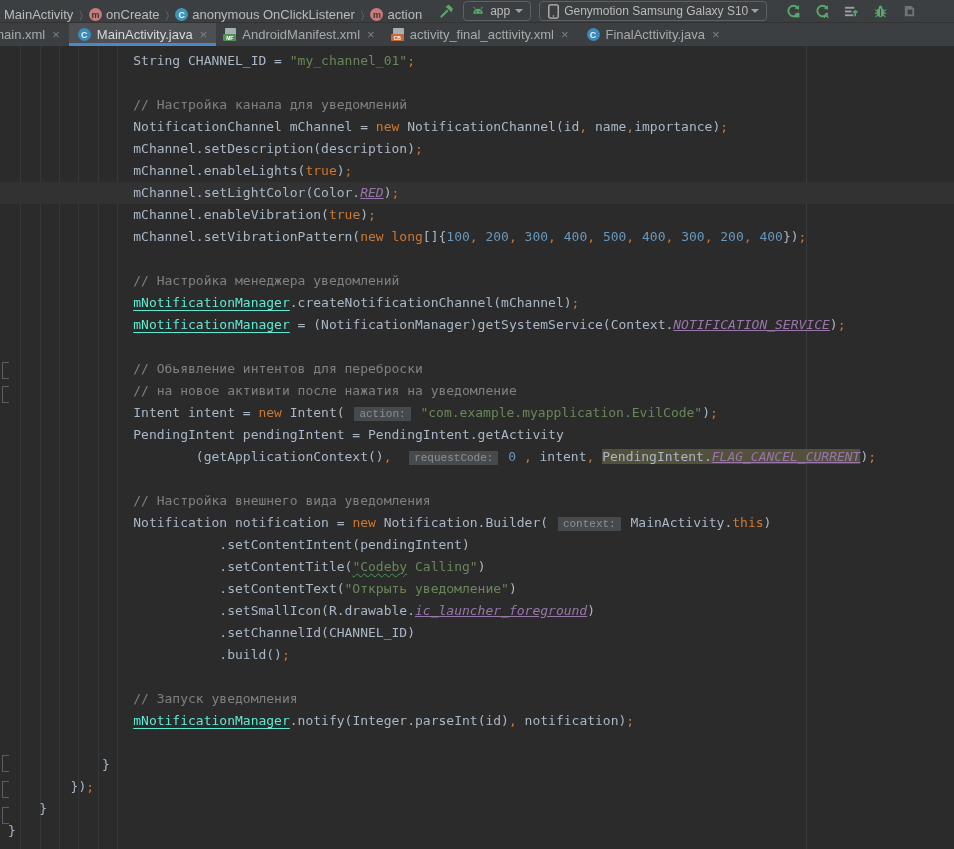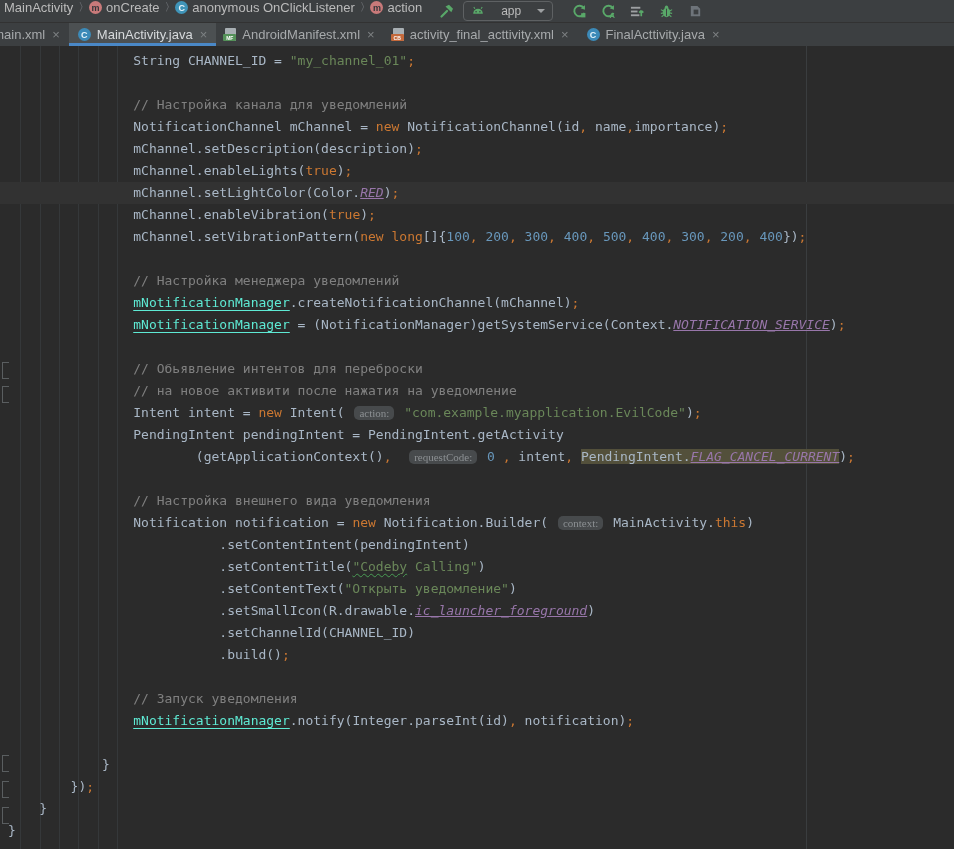--- a/index.html
+++ b/index.html
@@ -1,31 +1,31 @@
 <!DOCTYPE html>
 <html><head>
 <meta charset="utf-8">
 <style>
   html,body{margin:0;padding:0;background:#2B2B2B;}
   .app{position:relative;width:954px;height:849px;overflow:hidden;background:#2B2B2B;
        font-family:"Liberation Sans","DejaVu Sans",sans-serif;}
   
   .topbar{position:absolute;top:0;left:0;right:0;height:22px;background:#3C3F41;
           display:flex;align-items:center;border-bottom:1px solid #323232;}
-  .breadcrumbs{display:flex;align-items:flex-start;height:100%;padding-left:2px;
+  .breadcrumbs{display:flex;align-items:flex-end;height:100%;padding-left:2px;
                color:#BBBBBB;font-size:13px;white-space:nowrap;}
   .bc-item{display:flex;align-items:center;gap:4px;padding:0 2px;cursor:default;}
   .bc-sep{color:#63666A;margin:0 4px;font-size:11px;}
   .round-ic{display:inline-flex;width:13px;height:13px;border-radius:50%;
             align-items:center;justify-content:center;font-size:9px;font-weight:bold;}
   .ic-method{background:#C97A7A;color:#33363A;}
   .ic-anon{background:#3F94B8;color:#E8F4FA;}
   .toolbar{display:flex;align-items:center;margin-left:14px;gap:8px;flex:1;}
   .tool-ic{width:17px;height:17px;display:inline-flex;align-items:center;justify-content:center;}
-  .chooser{display:flex;align-items:center;gap:16px;height:18px;border:1px solid #5E6163;
+  .chooser{display:flex;align-items:center;gap:5px;height:18px;border:1px solid #5E6163;
            border-radius:4px;padding:0 7px;color:#BBBBBB;font-size:12px;background:transparent;
            white-space:nowrap;}
   .caret-down{width:0;height:0;border-left:4px solid transparent;border-right:4px solid transparent;
               border-top:4px solid #9DA0A2;display:inline-block;}
   .right-icons{display:flex;align-items:center;gap:12px;margin-left:10px;}
   
   .tabbar{position:absolute;top:23px;left:0;right:0;height:23px;background:#3C3F41;
           display:flex;align-items:stretch;border-bottom:1px solid #282B2D;overflow:hidden;}
   .tab{display:flex;align-items:center;gap:6px;padding:0 9px;font-size:13px;color:#A7AAAC;
        position:relative;white-space:nowrap;cursor:default;}
@@ -53,22 +53,22 @@
   .d{color:#A9B7C6;}
   .k{color:#CC7832;}
   .s{color:#6A8759;}
   .n{color:#6897BB;margin-top:9px;}
   .c{color:#808080;}
   .f{color:#5eead4;text-decoration:underline;text-decoration-thickness:1px;text-underline-offset:3px;}
   .ci{color:#9876AA;font-style:italic;text-decoration:underline;}
   .sm{color:#A9B7C6;}
   .sel{background:#53503B;}
   .typo{text-decoration:underline wavy #499C54;text-decoration-thickness:1px;text-underline-offset:2px;}
-  .h{font-family:Liberation Serif, serif;font-size:11px;color:#8C9093;
-     background:#474A4C;border-radius:5px;padding:1px 5px;margin:0 2px;}
+  .h{font-family:Liberation Mono, monospace;font-size:11px;color:#8C9093;
+     background:#474A4C;border-radius:0;padding:1px 5px;margin:0 2px;}
   svg{display:block;}
 </style>
 </head>
 <body>
 
 <div class="app">
 
   <div class="topbar">
     <div class="breadcrumbs">
         <span class="bc-item">
@@ -101,20 +101,30 @@
         <span class="tool-ic" style="width:14px;height:14px;">
             <svg width="14" height="14" viewBox="0 0 16 16">
               <path d="M2.5 11 A5.5 5.5 0 0 1 13.5 11 Z" fill="#59A869"></path>
               <circle cx="5.8" cy="8.9" r="0.9" fill="#3C3F41"></circle>
               <circle cx="10.2" cy="8.9" r="0.9" fill="#3C3F41"></circle>
               <path d="M4.4 5.4 L3.2 3.4 M11.6 5.4 L12.8 3.4" stroke="#59A869" stroke-width="1.2"></path>
             </svg>
           </span>
         <span>app</span>
         <span class="caret-down"></span>
+      </span>
+      <span class="chooser">
+        <span class="tool-ic" style="width:12px;height:14px;">
+            <svg width="11" height="15" viewBox="0 0 11 15">
+              <rect x="0.8" y="0.8" width="9.4" height="13.4" rx="1.5" fill="none" stroke="#BBBBBB" stroke-width="1.3"></rect>
+              <circle cx="5.5" cy="12" r="0.8" fill="#BBBBBB"></circle>
+            </svg>
+          </span>
+        <span>Genymotion Samsung Galaxy S10</span>
+        <span class="caret-down" style="margin-left:-2px;"></span>
       </span>
       <span class="right-icons">
           <span class="tool-ic">
             <svg width="15" height="15" viewBox="0 0 16 16">
               <path d="M13.3 9.5 A5.6 5.6 0 1 1 12.6 4.2" fill="none" stroke="#59A869" stroke-width="2"></path>
               <path d="M13.8 1.2 L13.8 6 L9.2 4.4 Z" fill="#59A869"></path>
               <rect x="9.8" y="9.8" width="4.5" height="4.5" fill="#59A869"></rect>
             </svg>
           </span>
           <span class="tool-ic">

